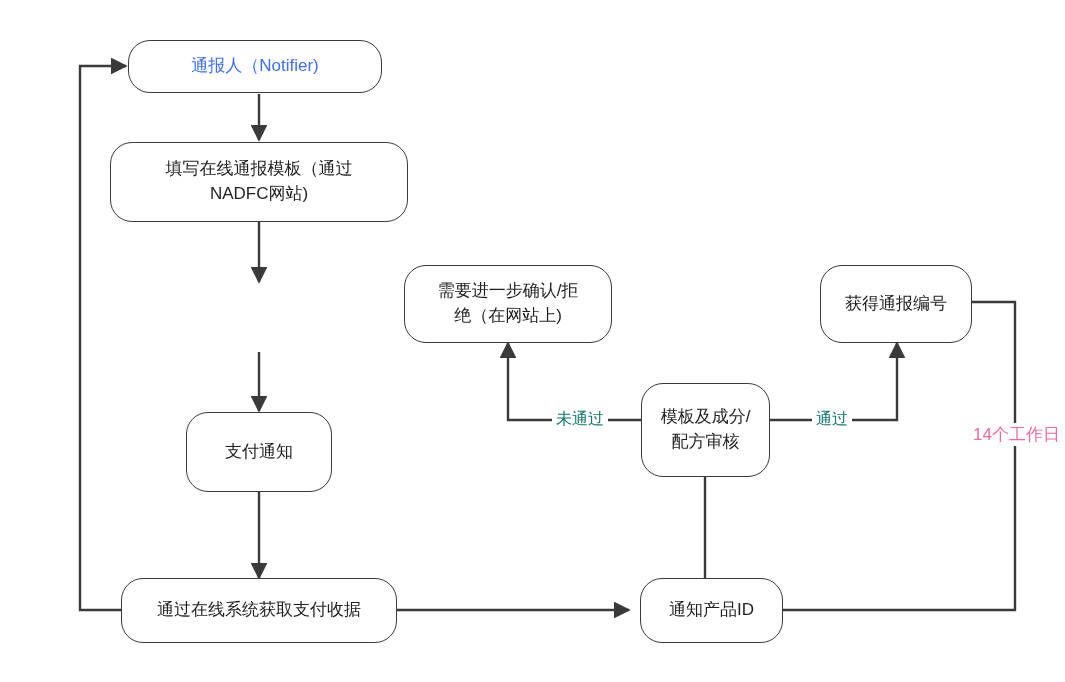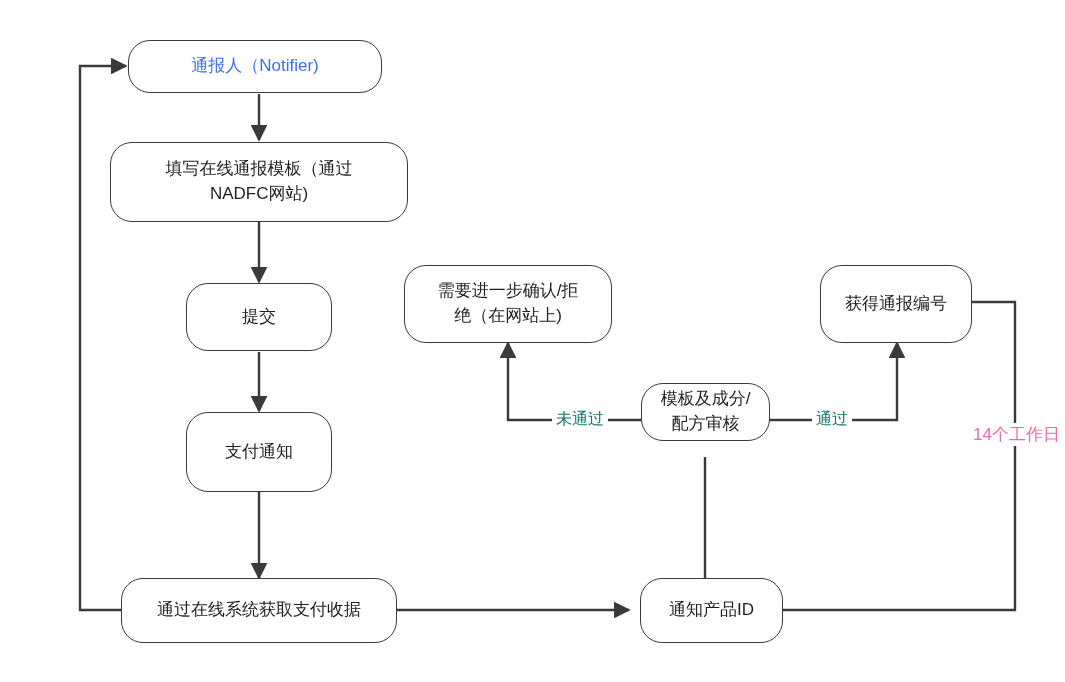--- a/index.html
+++ b/index.html
@@ -95,30 +95,29 @@
 
       <path d="M 931 302 L 975 302 L 975 610 L 742 610"></path>
     </g>
   </svg>
 
   <div class="node accent-blue" style="left:88px; top:40px; width:254px; height:53px;">通报人（Notifier)</div>
 
   <div class="node" style="left:70px; top:142px; width:298px; height:80px;">填写在线通报模板（通过
 NADFC网站)</div>
 
-  <div class="node" style="left:146px; top:283px; width:146px; height:68px;">提交</div>
 
   <div class="node" style="left:146px; top:412px; width:146px; height:80px;">支付通知</div>
 
   <div class="node" style="left:81px; top:578px; width:276px; height:65px;">通过在线系统获取支付收据</div>
 
   <div class="node" style="left:364px; top:265px; width:208px; height:78px;">需要进一步确认/拒
 绝（在网站上)</div>
 
-  <div class="node" style="left:601px; top:383px; width:129px; height:58px;">模板及成分/
+  <div class="node" style="left:601px; top:383px; width:129px; height:94px;">模板及成分/
 配方审核</div>
 
   <div class="node" style="left:780px; top:265px; width:152px; height:78px;">获得通报编号</div>
 
   <div class="node" style="left:600px; top:578px; width:143px; height:65px;">通知产品ID</div>
 
   <div class="edge-label" style="left:512px; top:409px;">未通过</div>
 
   <div class="edge-label" style="left:772px; top:409px;">通过</div>
 

